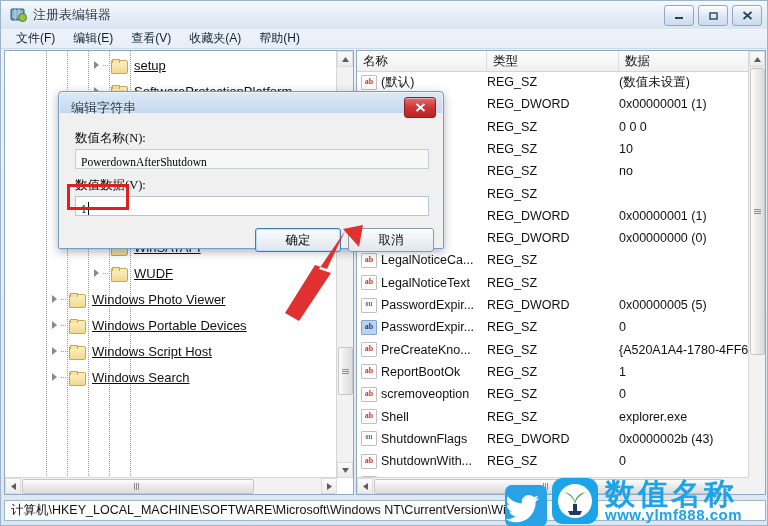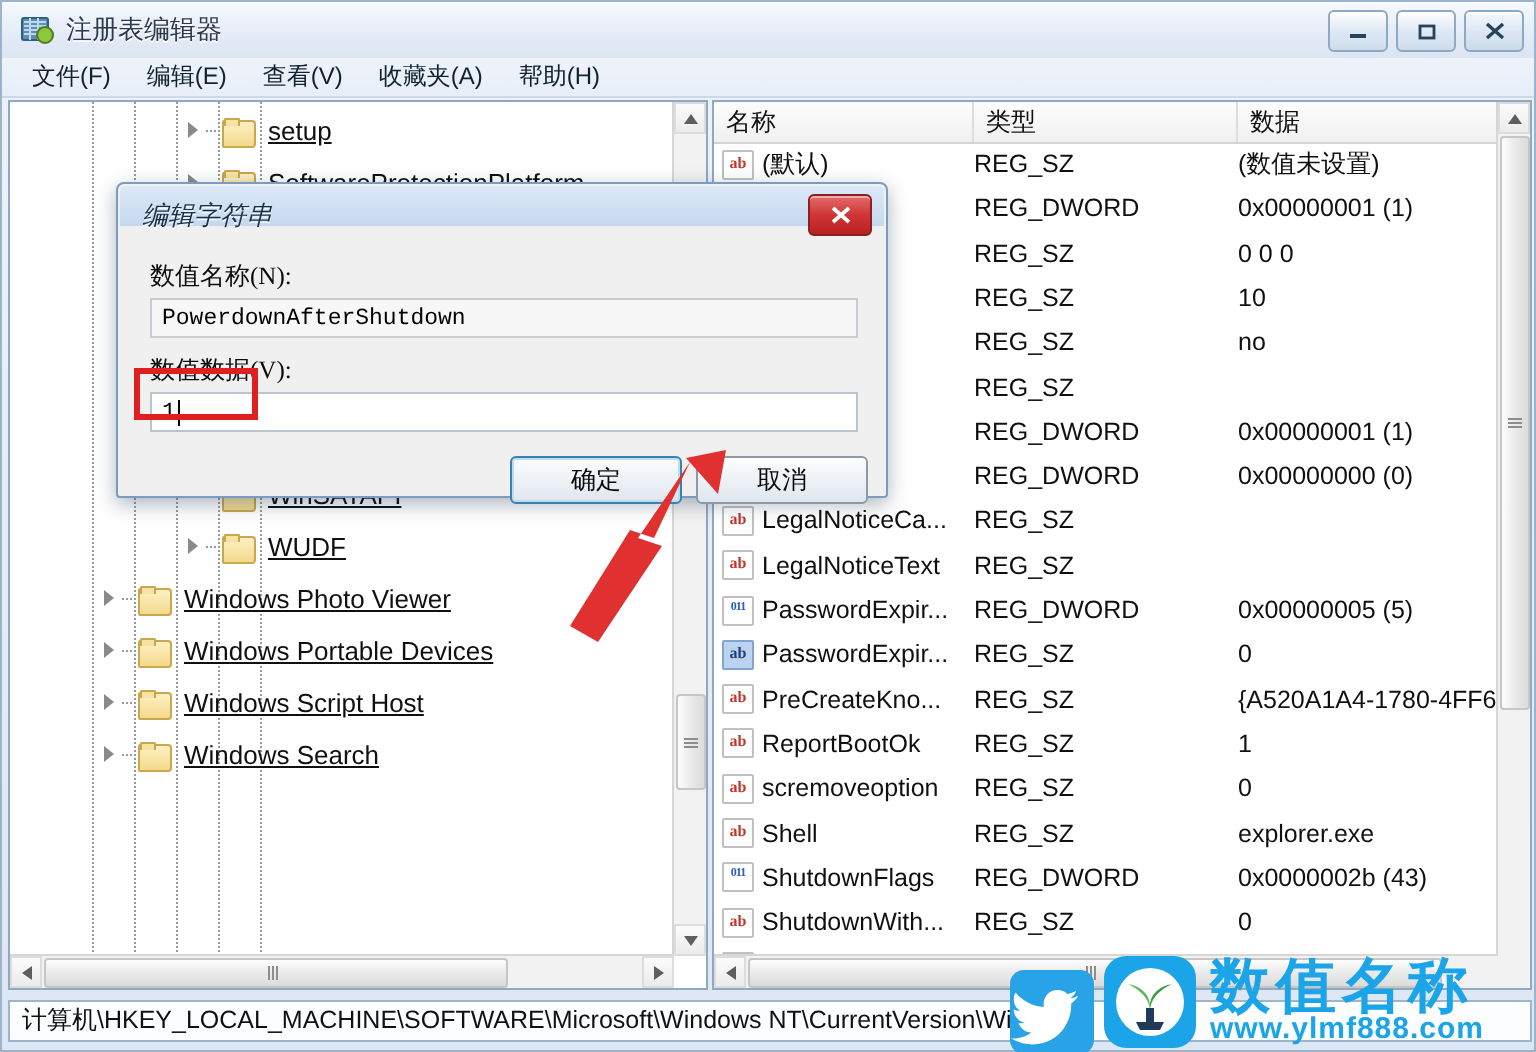--- a/index.html
+++ b/index.html
@@ -180,21 +180,20 @@
     position:absolute;left:57px;top:90px;width:386px;height:158px;
     background:#f0f0f0;
     border:1px solid #7a9cc0;border-radius:4px 4px 2px 2px;
     box-shadow:0 3px 10px rgba(20,40,70,.35);
     box-sizing:border-box;
   }
   .dlg-title{
     position:absolute;left:1px;top:1px;right:1px;height:20px;
     background:linear-gradient(#dbe9f7,#cfe0f3 55%,#c3d8ef);
     border-radius:3px 3px 0 0;
-    font-style:italic;
   }
   .dlg-title span{
     position:absolute;left:11px;top:6px;font-size:13px;color:#1b3048;
     text-shadow:0 1px 0 rgba(255,255,255,.8);
   }
   .dlg-close{
     position:absolute;right:6px;top:4px;width:30px;height:19px;
     background:linear-gradient(#e46c6c,#cf3535 50%,#bb2222);
     border:1px solid #8c2020;border-radius:3px;
     display:flex;align-items:center;justify-content:center;
@@ -204,22 +203,22 @@
     position:absolute;left:1px;top:29px;right:1px;bottom:1px;
     background:#f0f0f0;
   }
   .dlg-label{
     position:absolute;font-size:12.5px;color:#0b0b0b;
     font-family:Liberation Serif, serif;
   }
   .dlg-input{
     position:absolute;height:20px;background:#fff;
     border:1px solid #b9c4cf;box-sizing:border-box;
-    display:flex;align-items:center;padding-left:5px;
-    font-family:Liberation Mono, monospace;
+    display:flex;align-items:flex-end;padding-left:5px;
+    font-family:Liberation Serif, serif;
     font-size:11.5px;color:#000;
   }
   .dlg-input.ro{background:#f7f7f7;border-color:#c8cdd3;}
   .caret{display:inline-block;width:1px;height:13px;background:#000;margin-left:1px;}
   .dlg-btn{
     position:absolute;width:86px;height:24px;
     background:linear-gradient(#fcfdfe,#eef2f6 48%,#dfe6ee);
     border:1px solid #8c9aa8;border-radius:3px;
     display:flex;align-items:center;justify-content:center;
     font-size:12.5px;color:#0a0a0a;box-sizing:border-box;

